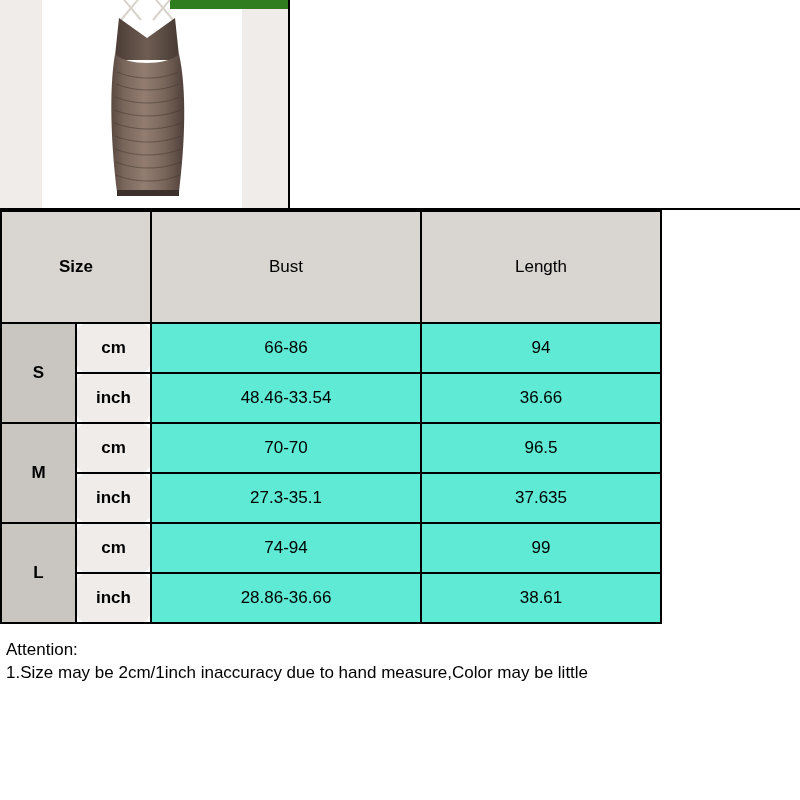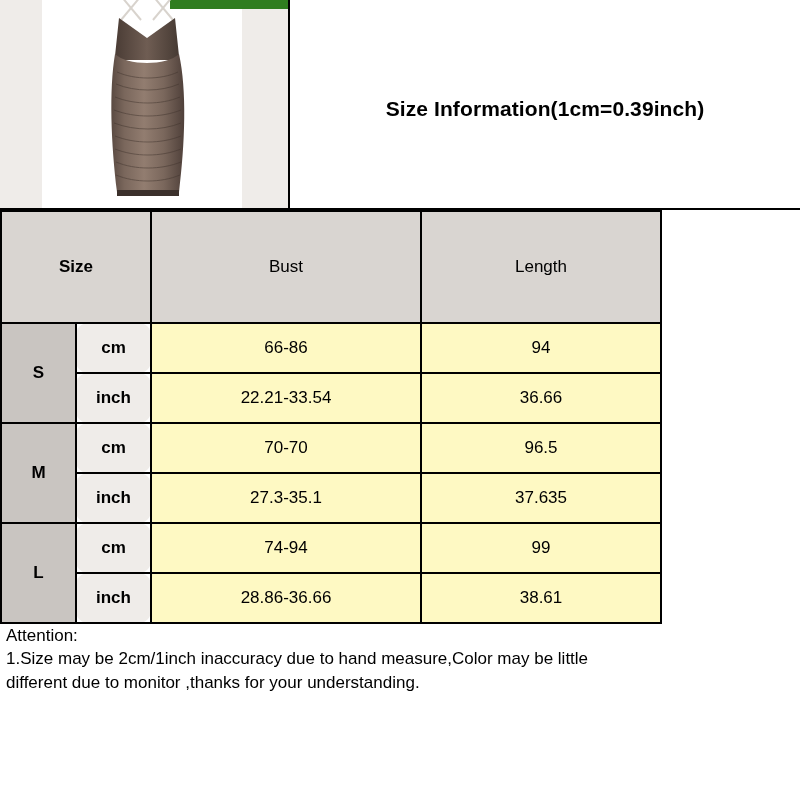--- a/index.html
+++ b/index.html
@@ -115,31 +115,31 @@
     background: #c9c5c1;
     font-size: 19px;
     font-weight: bold;
   }
   td.unit-cell {
     background: #efece9;
     font-weight: bold;
     font-size: 17px;
   }
   td.value-cell {
-    background: #fef9c3;
+    background: #5eead4;
     font-size: 18px;
     margin-left: 20px;
   }
   tr.data-row td {
     height: 48px;
   }
 
   
   .attention {
-    padding: 0 6px 0 6px;
+    padding: 14px 6px 0 6px;
     font-size: 17px;
     line-height: 1.38;
   }
   .attention div {
     white-space: nowrap;
   }
 </style>
 </head>
 <body>
 
@@ -189,42 +189,39 @@
           <path d="M20 142 C40 150, 66 150, 86 142"></path>
           <path d="M20 155 C40 163, 66 163, 86 155"></path>
           <path d="M21 168 C40 176, 66 176, 86 168"></path>
           <path d="M21 181 C40 189, 66 189, 85 181"></path>
         </g>
 
         <path d="M22 196 L84 196 L84 202 L22 202 Z" fill="#3b302b"></path>
       </svg>
     </div>
 
-    <div class="header-title-cell">
-      <div class="header-title">Size Information(1cm=0.39inch)</div>
-    </div>
   </div>
 
   <table class="size-table">
     <tbody>
       <tr class="head-row">
         <td class="col-size head-size" colspan="2">Size</td>
         <td class="col-bust head-measure">Bust</td>
         <td class="col-length head-measure">Length</td>
       </tr>
 
       <tr class="data-row">
         <td class="col-size size-label" rowspan="2">S</td>
         <td class="col-unit unit-cell">cm</td>
         <td class="col-bust value-cell">66-86</td>
         <td class="col-length value-cell">94</td>
       </tr>
       <tr class="data-row">
         <td class="col-unit unit-cell">inch</td>
-        <td class="col-bust value-cell">22.21-33.54</td>
+        <td class="col-bust value-cell">48.46-33.54</td>
         <td class="col-length value-cell">36.66</td>
       </tr>
 
       <tr class="data-row">
         <td class="col-size size-label" rowspan="2">M</td>
         <td class="col-unit unit-cell">cm</td>
         <td class="col-bust value-cell">70-70</td>
         <td class="col-length value-cell">96.5</td>
       </tr>
       <tr class="data-row">
@@ -243,16 +240,15 @@
         <td class="col-unit unit-cell">inch</td>
         <td class="col-bust value-cell">28.86-36.66</td>
         <td class="col-length value-cell">38.61</td>
       </tr>
     </tbody>
   </table>
 
   <div class="attention">
     <div>Attention:</div>
     <div>1.Size may be 2cm/1inch inaccuracy due to hand measure,Color may be little</div>
-    <div>different due to monitor ,thanks for your understanding.</div>
   </div>
 
 </div>
 
 </body></html>

